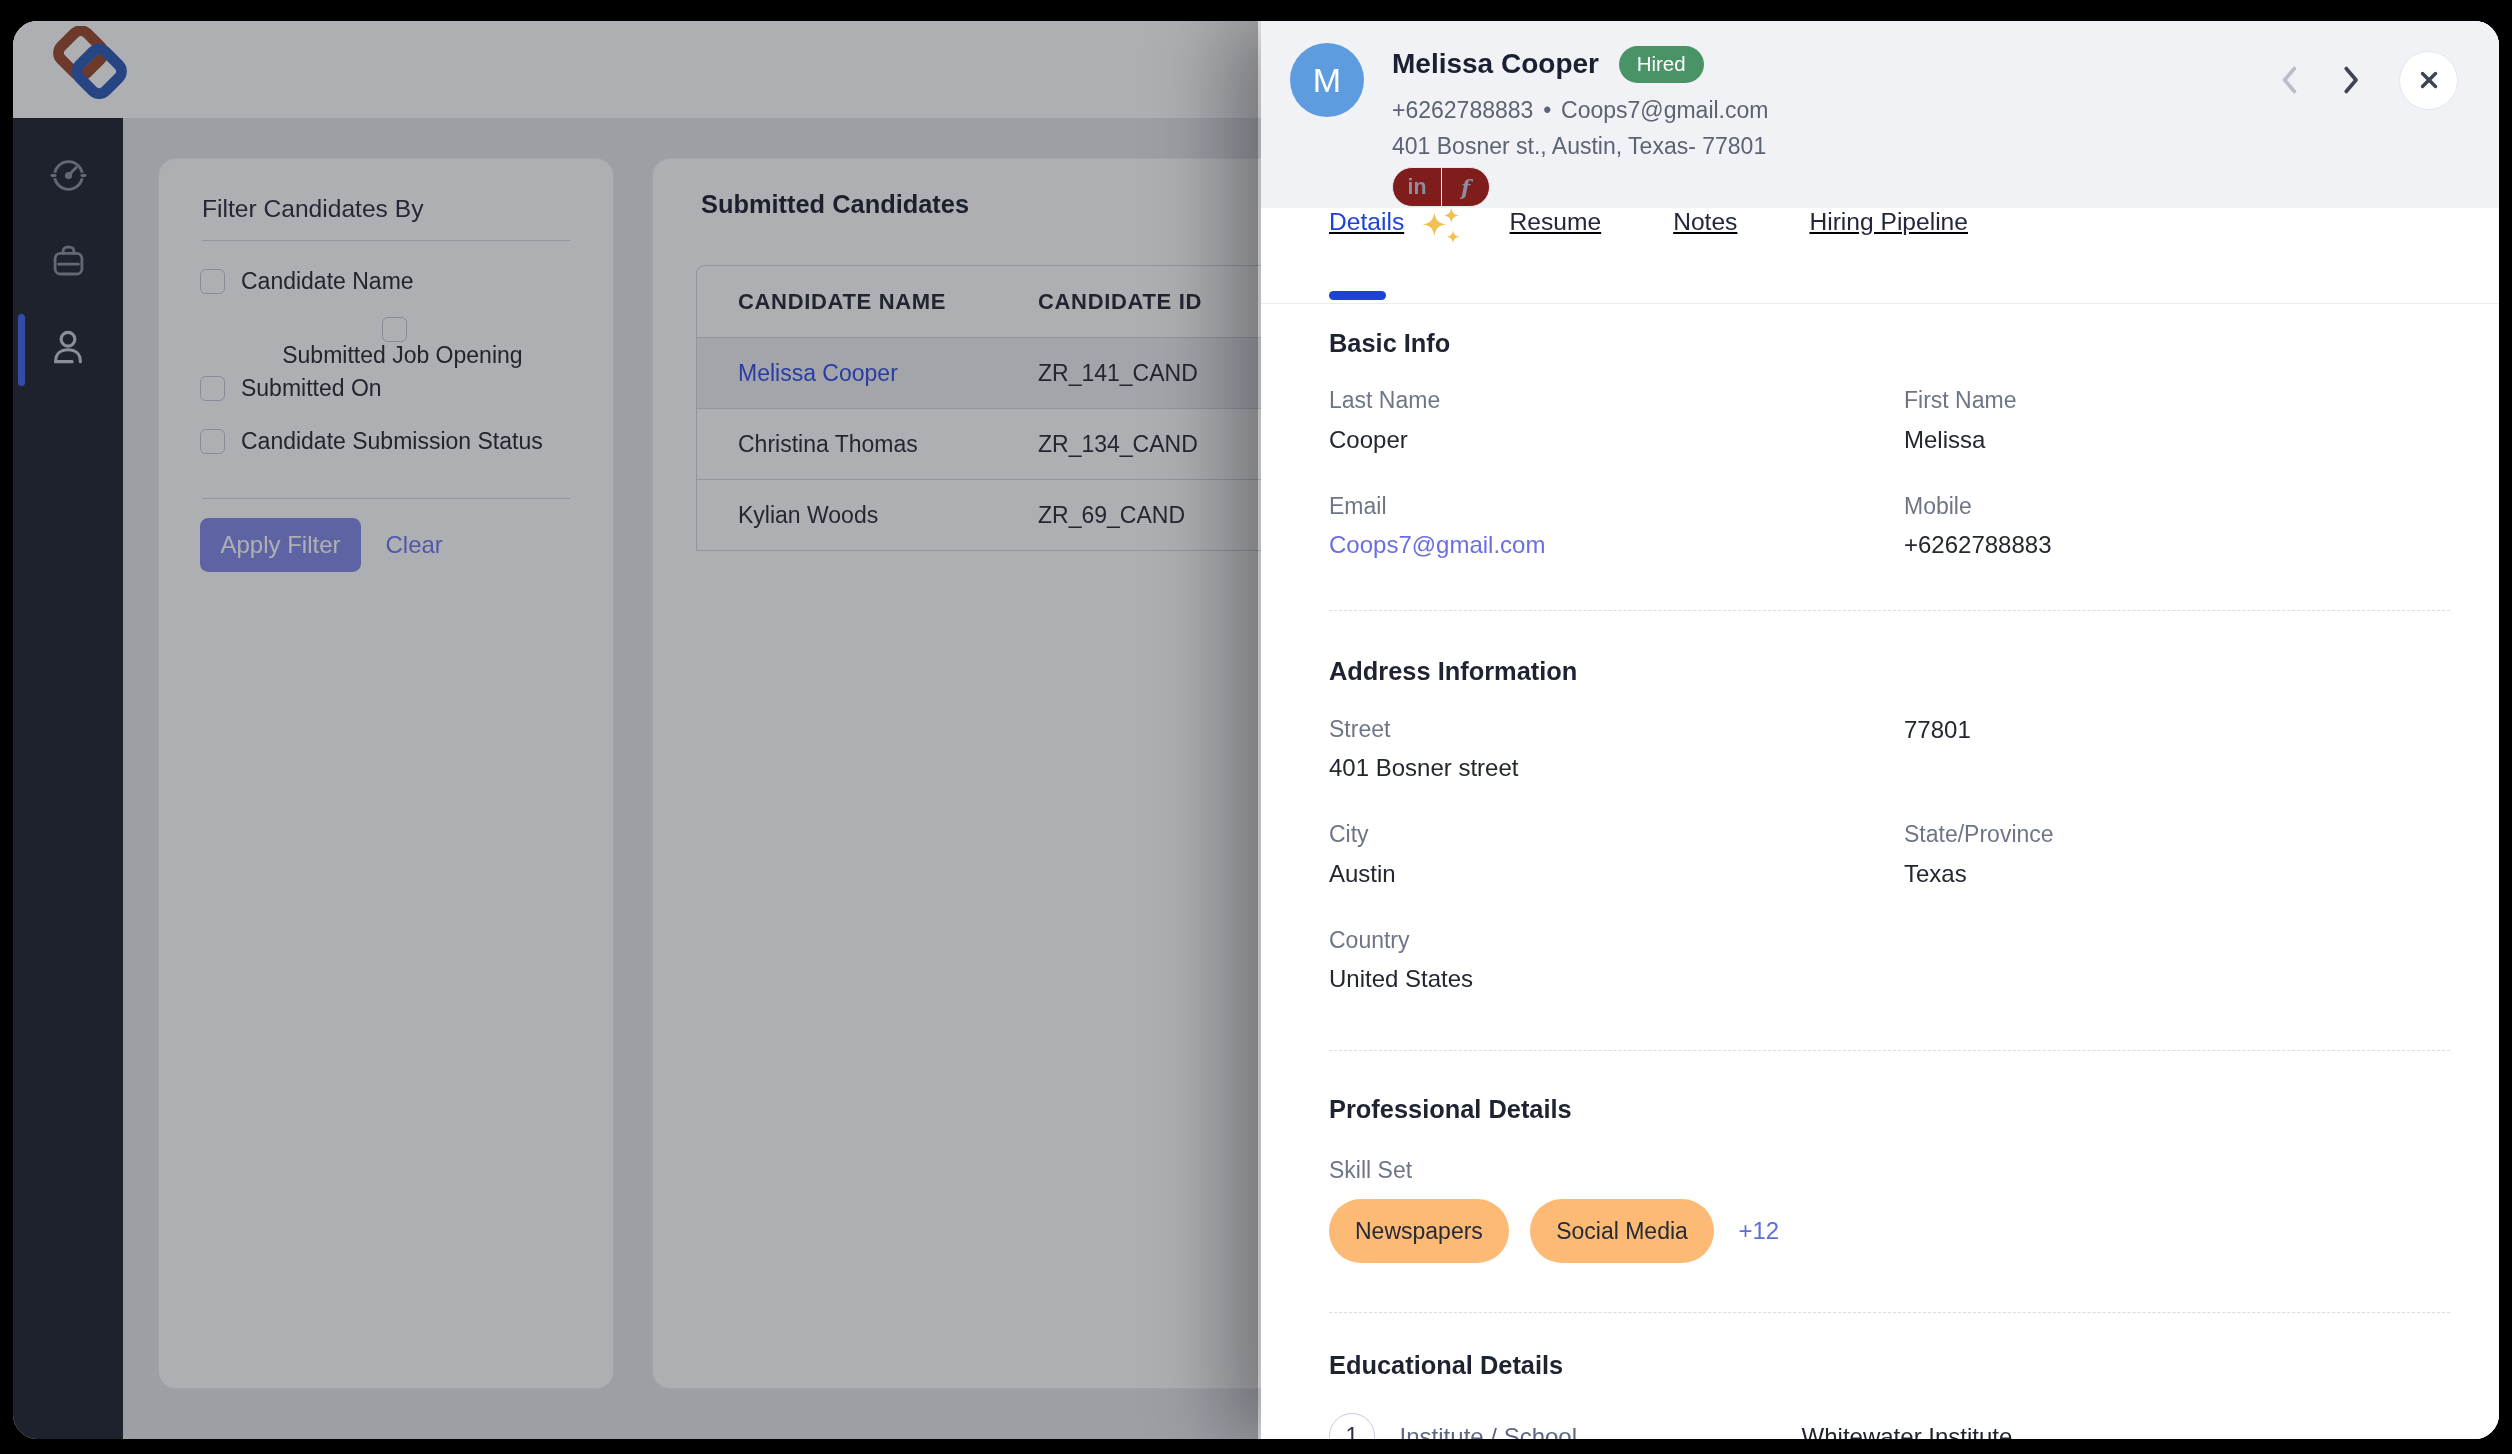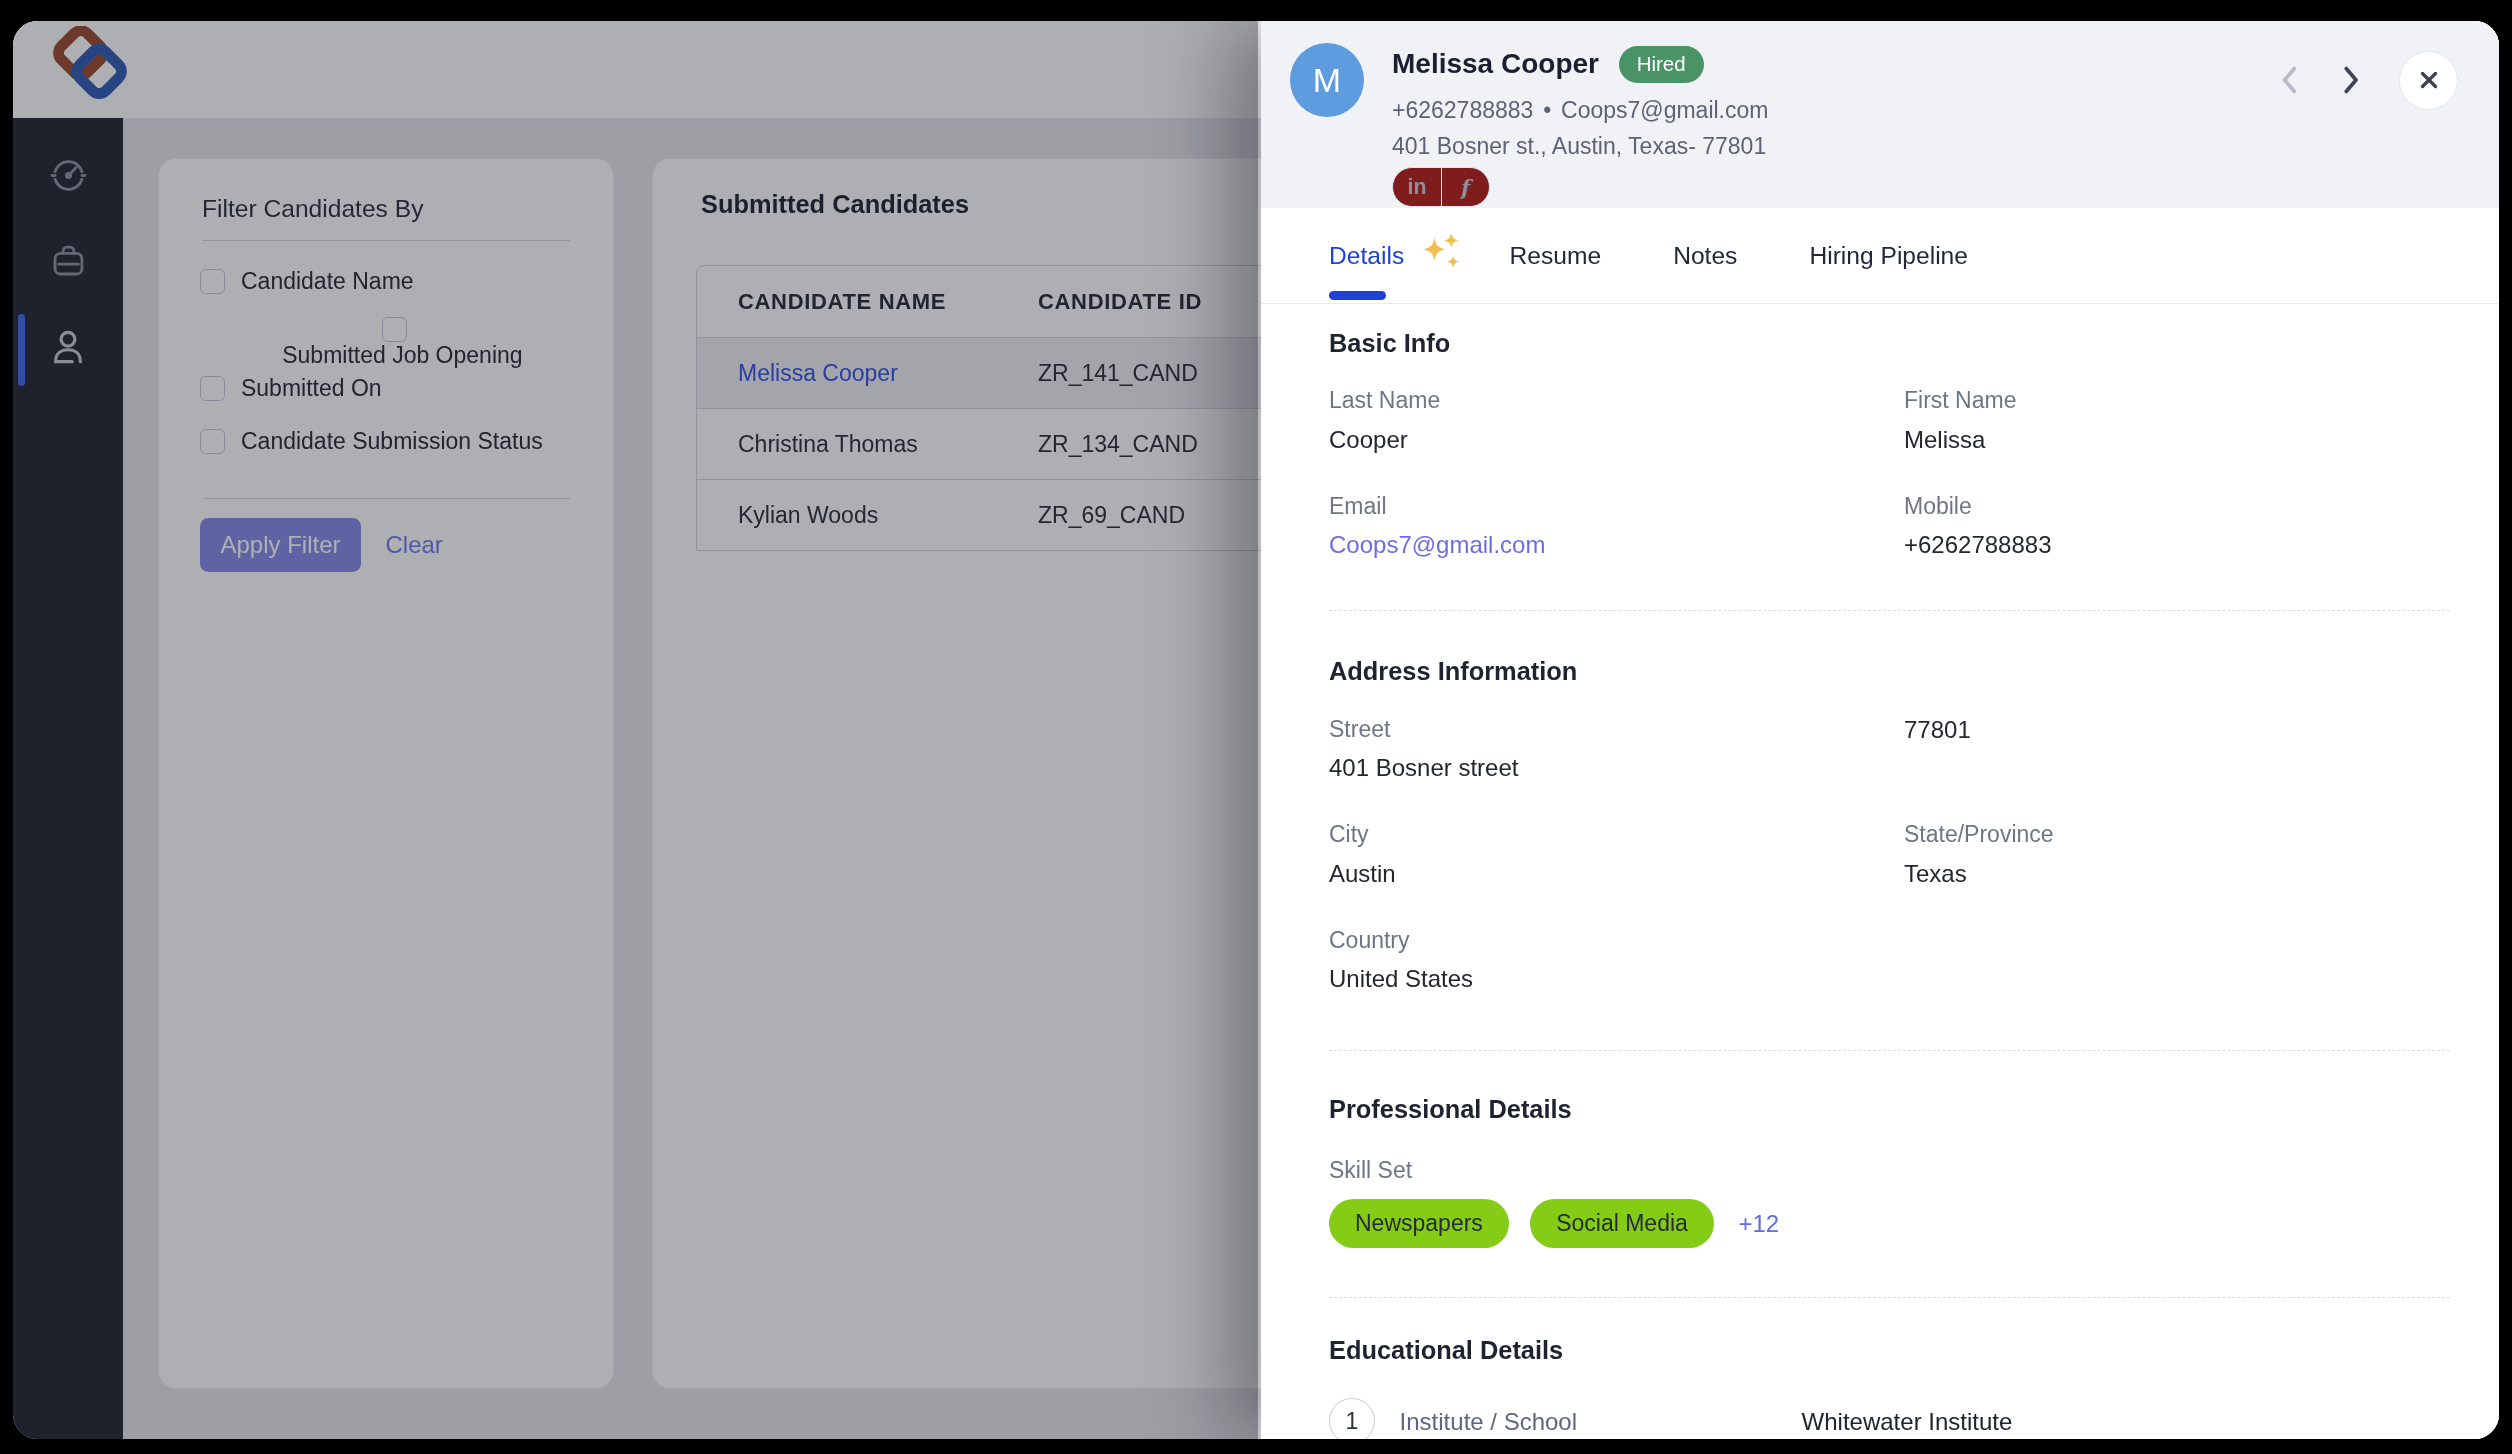--- a/index.html
+++ b/index.html
@@ -58,39 +58,39 @@
   .p-contact{position:absolute;left:131px;top:76px;font-size:23px;color:#5c6372;display:flex;gap:9.8px;align-items:center;}
   .p-addr{position:absolute;left:131px;top:112px;font-size:23px;color:#5c6372;}
   .socials{position:absolute;left:131px;top:146px;display:flex;background:#7f1d1d;border:0.8px solid #e4e7ef;border-radius:820px;overflow:hidden;}
   .soc{width:48px;height:38px;display:flex;align-items:center;justify-content:center;font-size:21.3px;font-weight:700;color:#8a90a0;cursor:pointer;}
   .soc + .soc{border-left:0.8px solid #e8eaf0;}
   .soc.fb{font-family:"DejaVu Serif",serif;font-style:italic;}
   .p-nav{position:absolute;right:41px;top:29.5px;display:flex;align-items:center;gap:36px;}
   .navbtn{cursor:pointer;display:flex;align-items:center;justify-content:center;}
   .closebtn{width:59px;height:59px;border-radius:50%;background:#fff;border:0.8px solid #e2e6f0;}
 
-  .tabs{position:relative;height:96px;border-bottom:1.6px solid #eaecf0;display:flex;align-items:center;padding-left:68px;}
+  .tabs{position:relative;height:96px;border-bottom:1.6px solid #eaecf0;display:flex;padding-left:68px;text-decoration:underline;}
   .tab{font-size:24.6px;color:#22283a;cursor:pointer;}
   .tab.active{color:var(--accent);}
   .sparkles{margin:0 48px 4.9px 16.4px;}
   .tab.t2{margin-right:72px;} .tab.t3{margin-right:72px;}
   .tab-underline{position:absolute;left:68px;bottom:3.3px;width:57px;height:9px;border-radius:4.9px;background:var(--tab-underline);}
 
   .p-body{position:absolute;left:0;top:283px;right:0;bottom:0;padding:0 49px 0 68px;overflow:hidden;}
   .sec-title{font-size:25.4px;font-weight:700;color:#1d2330;}
   .st-basic{margin-top:24.6px;} .st-addr{margin-top:46px;} .st-prof{margin-top:44px;} .st-edu{margin-top:38px;}
   .fgrid{display:grid;grid-template-columns:575px 1fr;row-gap:39px;margin-top:29.5px;}
   .field .flabel{font-size:23px;color:#6e7686;margin-bottom:11.5px;}
   .field .fvalue{font-size:24px;color:#23272f;}
   .field .fvalue.link{color:var(--email-link);cursor:pointer;}
   .dashed{border-top:1.6px dashed #d9dbe6;}
   .d1{margin-top:51px;} .d2{margin-top:57px;} .d3{margin-top:49px;}
   .skill-label{font-size:23px;color:#6e7686;margin-top:33px;}
   .chips{display:flex;align-items:center;gap:21.3px;margin-top:14.8px;}
-  .chip{height:49px;padding:0 26px;border-radius:820px;background:#84cc16;display:flex;align-items:center;font-size:23px;color:#262b36;}
+  .chip{height:64px;padding:0 26px;border-radius:820px;background:#fdba74;display:flex;align-items:center;font-size:23px;color:#262b36;}
   .more{font-size:24px;color:var(--more-link);cursor:pointer;margin-left:3.3px;}
   .edu-entry{display:flex;margin-top:33px;position:relative;}
   .edu-num{width:46px;height:46px;border:1.6px solid #c7cbda;border-radius:50%;display:flex;align-items:center;justify-content:center;
     font-size:23px;color:#2a3040;background:#fff;flex:0 0 auto;}
   .edu-fields{margin-left:24.6px;flex:1;display:grid;grid-template-columns:402px 1fr;align-items:start;
     padding:9.8px 0 41px 0;border-bottom:1.6px solid #e3e6ee;}
   .edu-label{font-size:24px;color:#5d6782;}
   .edu-value{font-size:24px;color:#20242e;}
 </style>
 </head>

